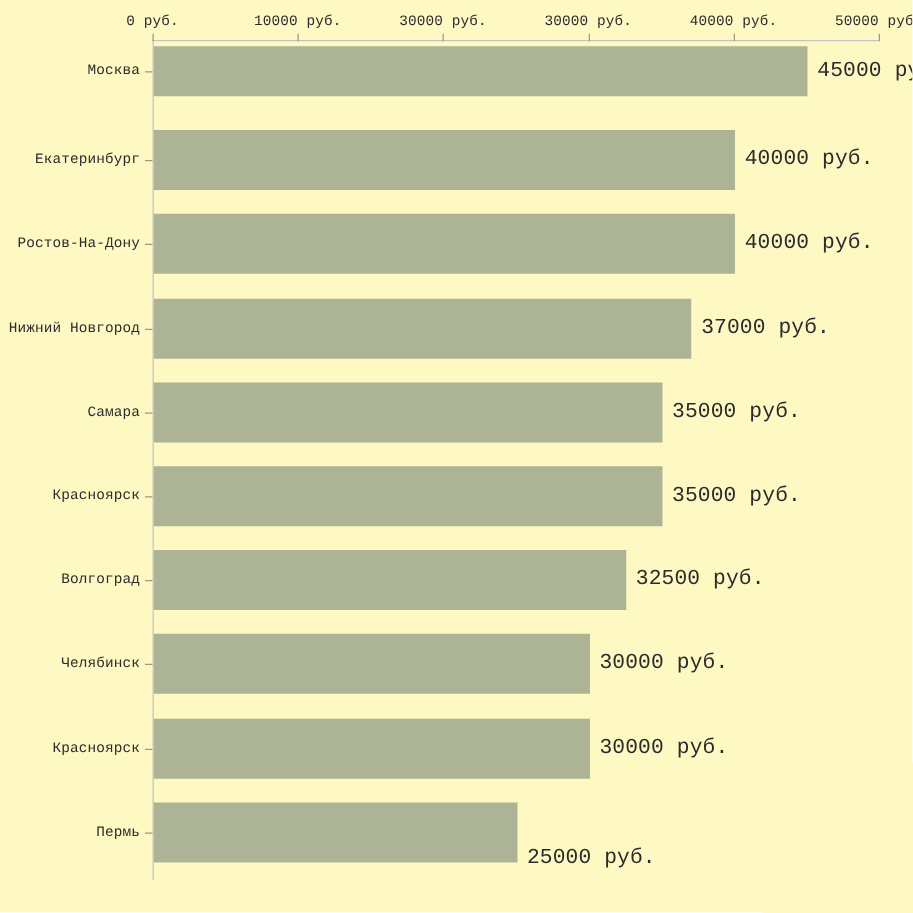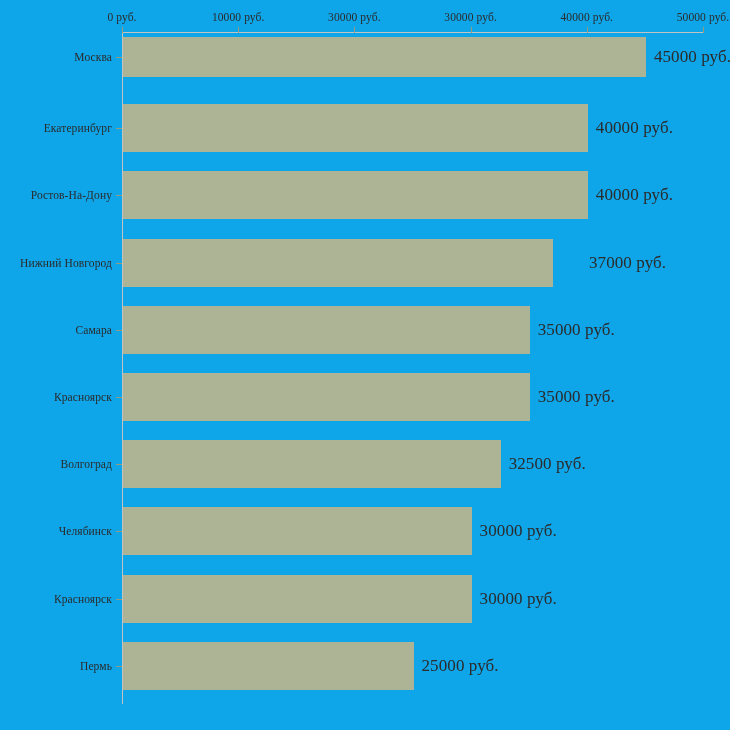--- a/index.html
+++ b/index.html
@@ -4,22 +4,22 @@
 <style>
   html, body {
     margin: 0;
     padding: 0;
     background: #ffffff;
   }
   #chart-root {
     position: relative;
     width: 730px;
     height: 730px;
-    background: #0ea5e9;
-    font-family: Liberation Serif, serif;
+    background: #fef9c3;
+    font-family: Liberation Mono, monospace;
     overflow: hidden;
   }
 
   
   .axis-line-h {
     position: absolute;
     left: 122px;
     top: 32px;
     width: 581px;
     height: 1px;
@@ -130,21 +130,21 @@
       <div class="bar-row" style="top: 171.4px; height: 48px;">
         <div class="cat-label">Ростов-На-Дону</div>
         <div class="cat-tick"></div>
         <div class="bar" title="Ростов-На-Дону — 40000 руб." style="width: 464.8px; background: rgb(173, 179, 149);"></div>
         <div class="val-label" style="left: 595.8px;">40000 руб.</div>
       </div>
       <div class="bar-row" style="top: 238.6px; height: 48px;">
         <div class="cat-label">Нижний Новгород</div>
         <div class="cat-tick"></div>
         <div class="bar" title="Нижний Новгород — 37000 руб." style="width: 429.94px; background: rgb(173, 179, 149);"></div>
-        <div class="val-label" style="left: 560.94px; margin-left: 28px;">37000 руб.</div>
+        <div class="val-label" style="left: 560.94px;">37000 руб.</div>
       </div>
       <div class="bar-row" style="top: 305.8px; height: 48px;">
         <div class="cat-label">Самара</div>
         <div class="cat-tick"></div>
         <div class="bar" title="Самара — 35000 руб." style="width: 406.7px; background: rgb(173, 179, 149);"></div>
         <div class="val-label" style="left: 537.7px;">35000 руб.</div>
       </div>
       <div class="bar-row" style="top: 373px; height: 48px;">
         <div class="cat-label">Красноярск</div>
         <div class="cat-tick"></div>
@@ -166,17 +166,17 @@
       <div class="bar-row" style="top: 574.6px; height: 48px;">
         <div class="cat-label">Красноярск</div>
         <div class="cat-tick"></div>
         <div class="bar" title="Красноярск — 30000 руб." style="width: 348.6px; background: rgb(173, 179, 149);"></div>
         <div class="val-label" style="left: 479.6px;">30000 руб.</div>
       </div>
       <div class="bar-row" style="top: 641.8px; height: 48px;">
         <div class="cat-label">Пермь</div>
         <div class="cat-tick"></div>
         <div class="bar" title="Пермь — 25000 руб." style="width: 290.5px; background: rgb(173, 179, 149);"></div>
-        <div class="val-label" style="left: 421.5px;">25000 руб.</div>
+        <div class="val-label" style="left: 421.5px; margin-top: 21px;">25000 руб.</div>
       </div>
     </div>
 
 </div>
 
 </body></html>

